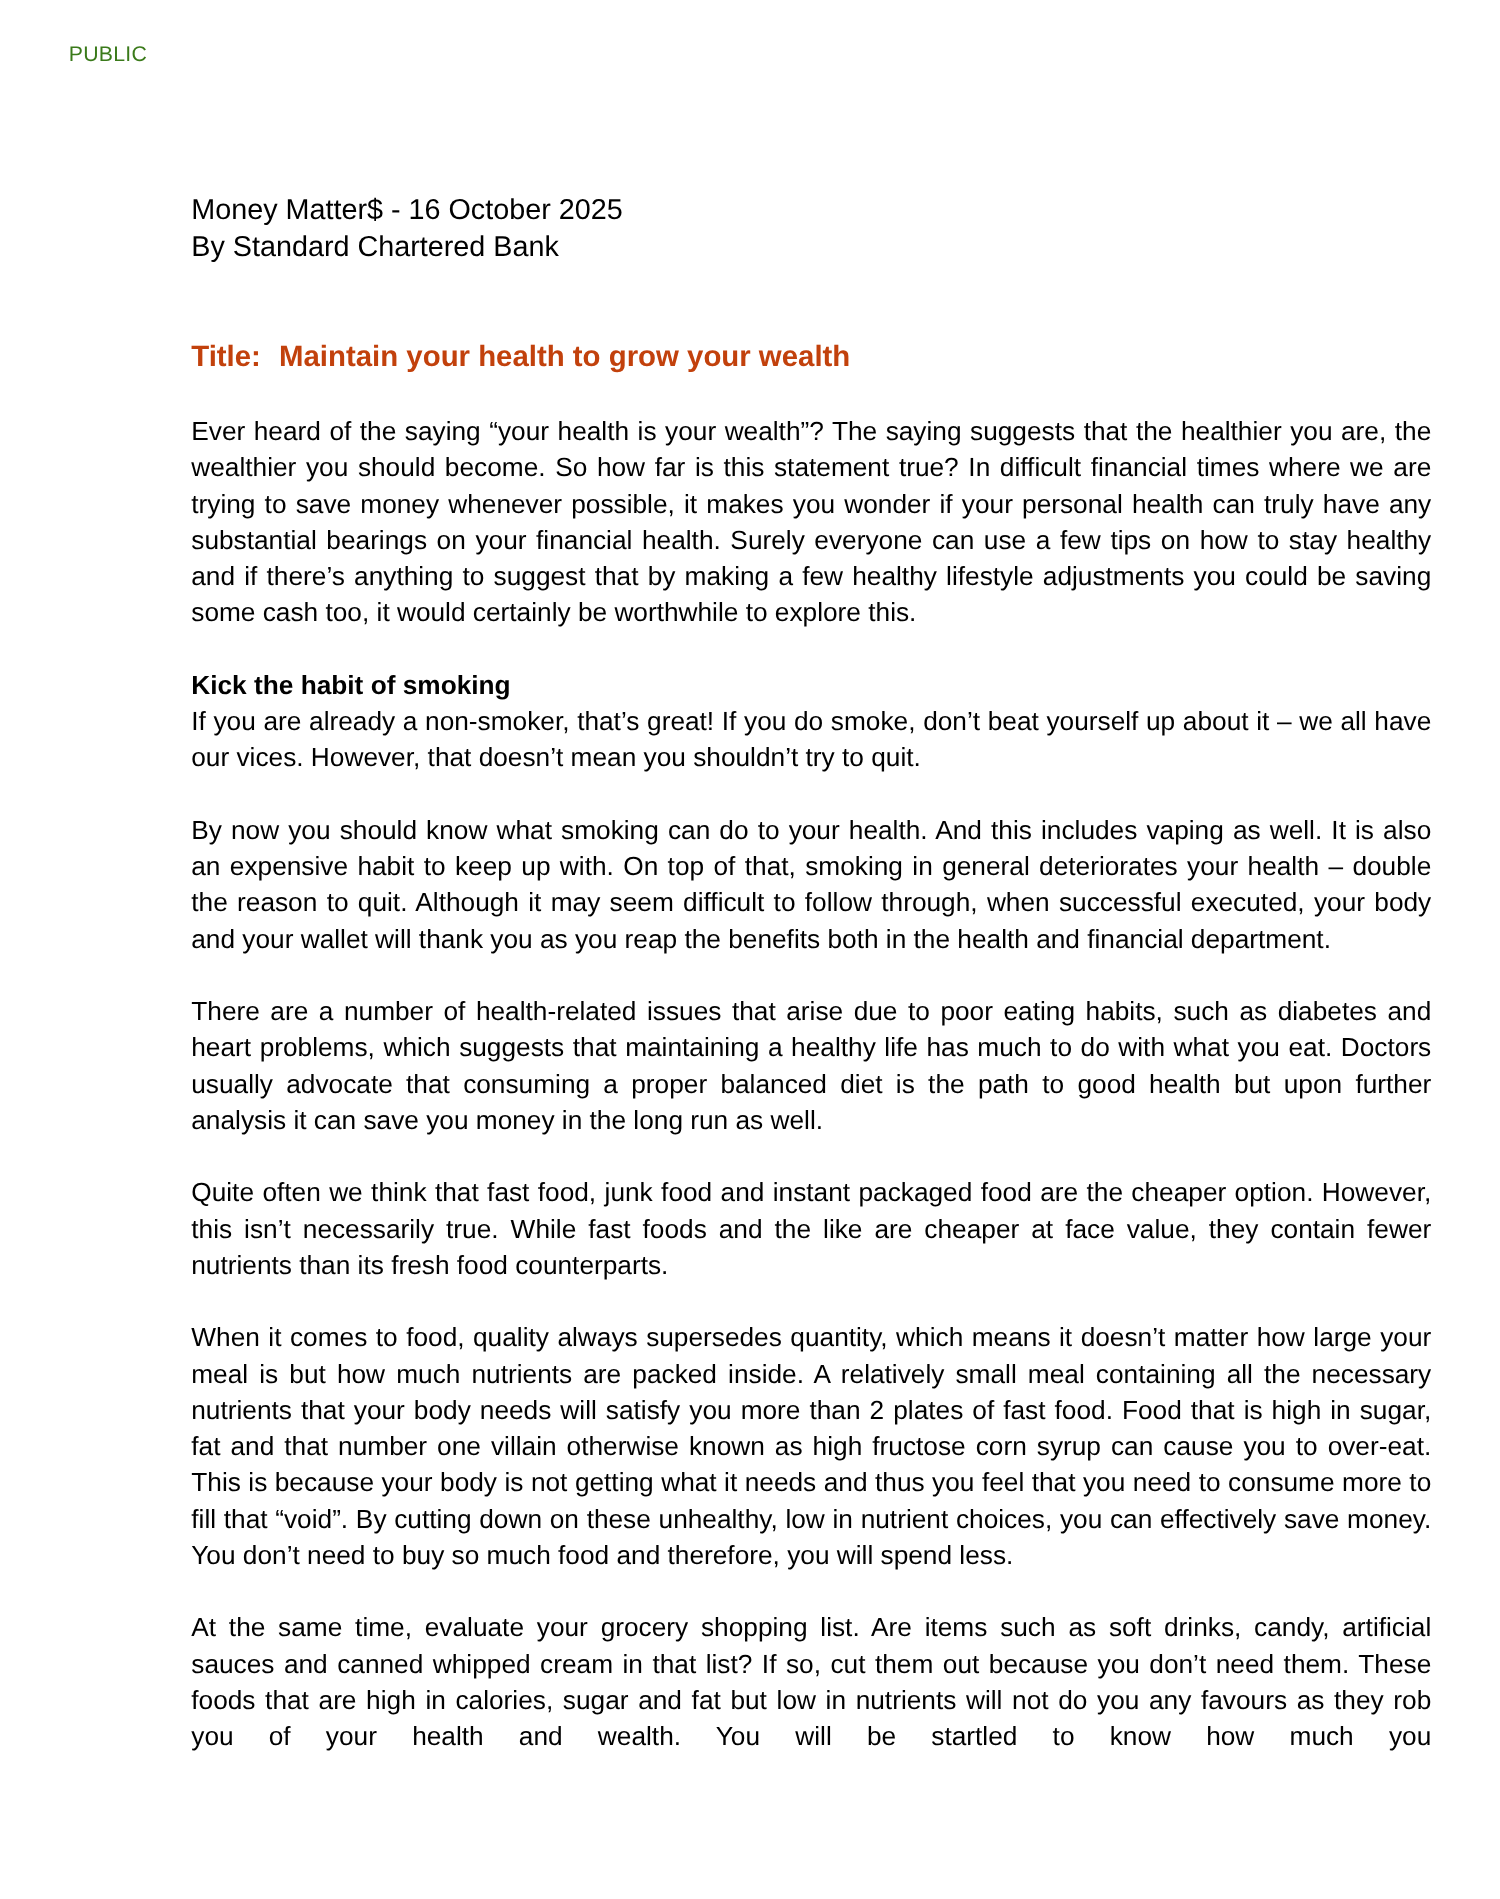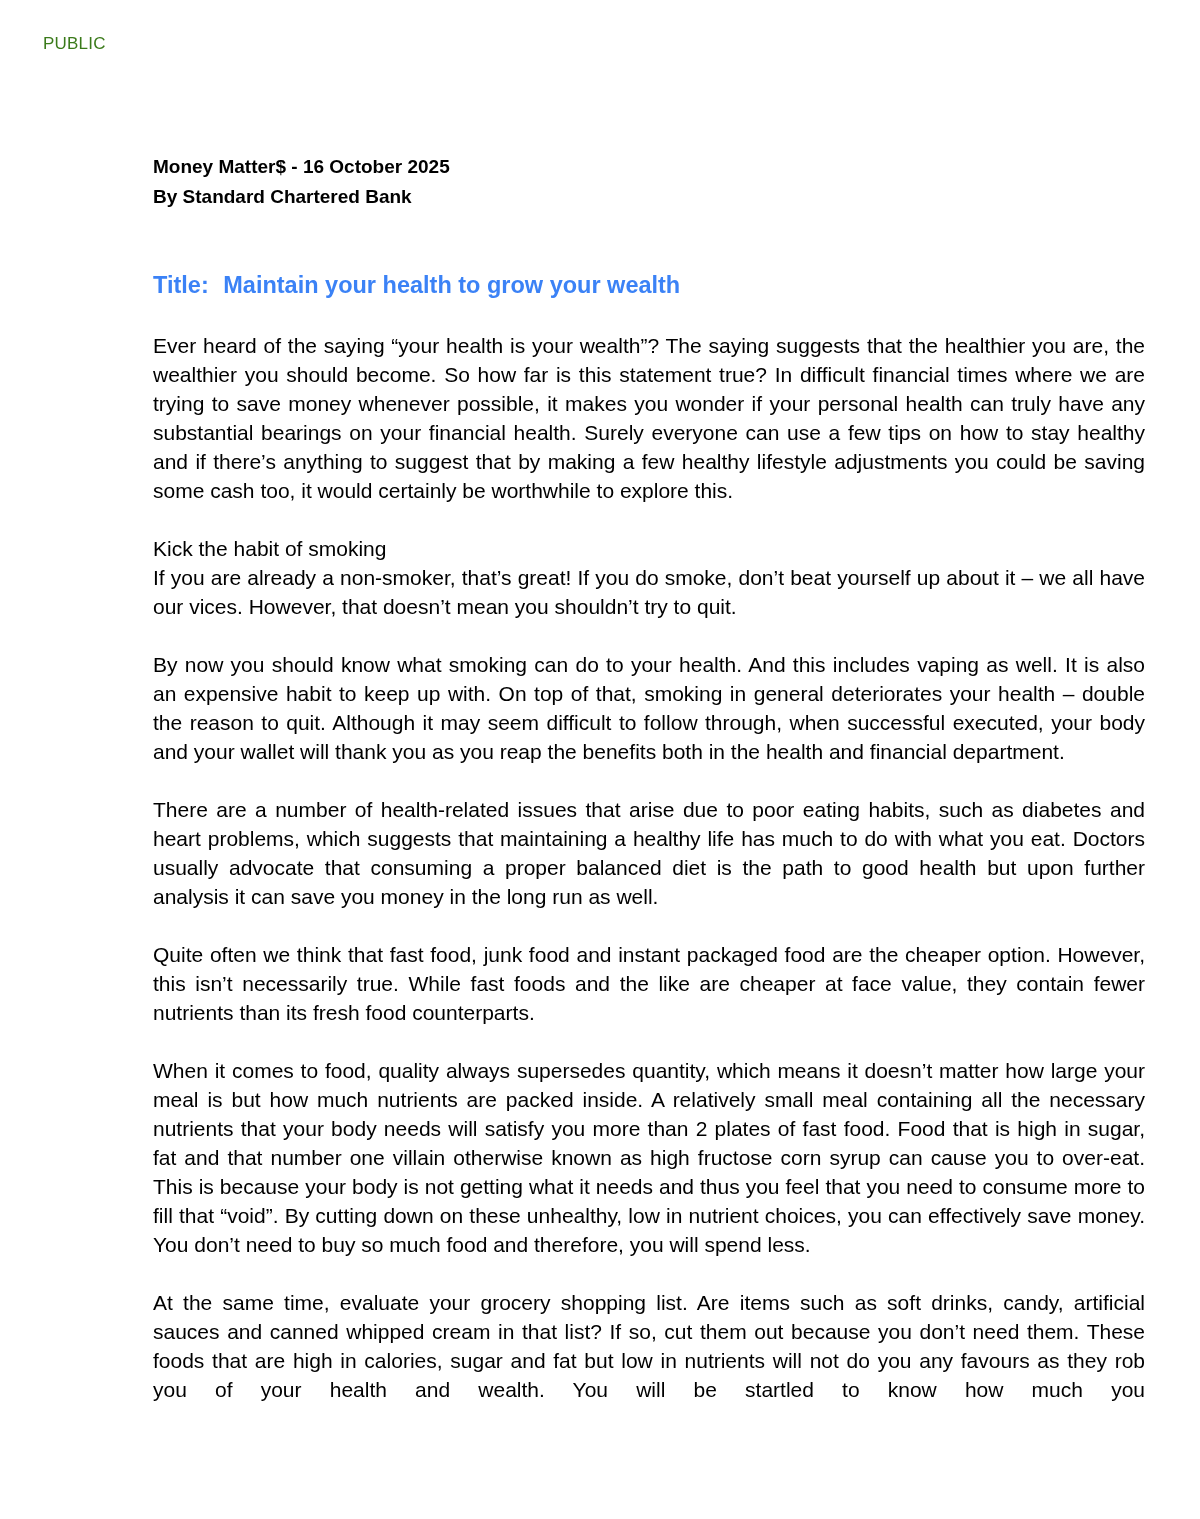--- a/index.html
+++ b/index.html
@@ -10,57 +10,57 @@
     body {
       width: 1200px;
       height: 1519px;
       position: relative;
       overflow: hidden;
       font-family: "Liberation Sans", sans-serif;
       color: #000000;
     }
     .classification {
       position: absolute;
-      left: 43px;
+      left: 55px;
       top: 34px;
       font-size: 17px;
       color: #3a7a1a;
       letter-spacing: 0.2px;
     }
     .page {
       position: absolute;
       left: 153px;
       top: 152px;
       width: 992px;
     }
     .header-block {
-      font-weight: bold;
-      font-size: 19px;
+      font-weight: normal;
+      font-size: 23px;
       line-height: 30px;
       margin: 0;
     }
     .header-block div { margin: 0; }
     .article-title {
       margin-top: 58px;
       font-weight: bold;
       font-size: 23.5px;
       line-height: 30px;
-      color: #3b82f6;
+      color: #c2410c;
     }
     .article-title .gap { display: inline-block; width: 8px; }
     .para {
       margin: 0;
       font-size: 21px;
       line-height: 29px;
       text-align: justify;
       text-align-last: left;
     }
     .intro { margin-top: 31px; }
     .section-heading {
-      font-weight: normal;
+      font-weight: bold;
       font-size: 21px;
       line-height: 29px;
       margin: 0;
     }
     .spacer { height: 29px; }
   </style>
 </head>
 <body>
 
 <div class="classification">PUBLIC</div>

